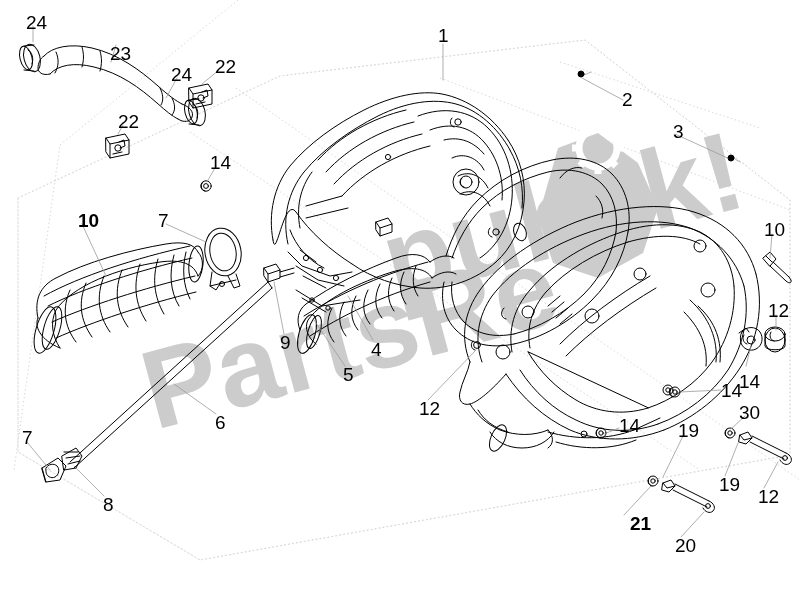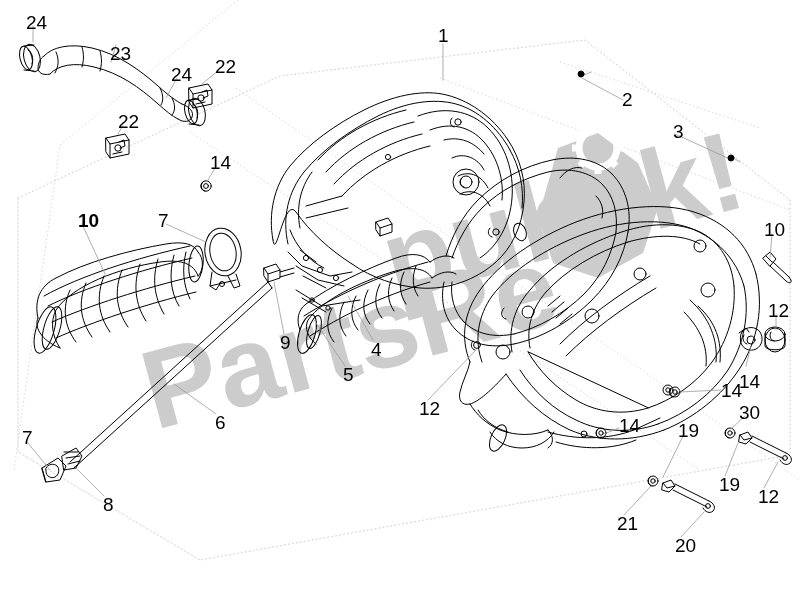--- a/index.html
+++ b/index.html
@@ -439,20 +439,20 @@
   <div class="callout" style="left:210px;top:153px;">14</div>
   <div class="callout" style="left:619px;top:416px;">14</div>
   <div class="callout" style="left:721px;top:381px;">14</div>
   <div class="callout" style="left:768px;top:301px;">12</div>
   <div class="callout" style="left:739px;top:372px;">14</div>
   <div class="callout" style="left:758px;top:487px;">12</div>
   <div class="callout" style="left:675px;top:536px;">20</div>
   <div class="callout" style="left:678px;top:421px;">19</div>
   <div class="callout" style="left:719px;top:475px;">19</div>
   <div class="callout" style="left:739px;top:403px;">30</div>
-  <div class="callout" style="left:617px;top:514px;">21</div>
+  <div class="callout" style="left:630px;top:514px;font-weight:bold;">21</div>
   <div class="callout" style="left:215px;top:57px;">22</div>
   <div class="callout" style="left:118px;top:112px;">22</div>
   <div class="callout" style="left:110px;top:44px;">23</div>
   <div class="callout" style="left:26px;top:13px;">24</div>
   <div class="callout" style="left:171px;top:65px;">24</div>
 
 </div>
 
 </body></html>

